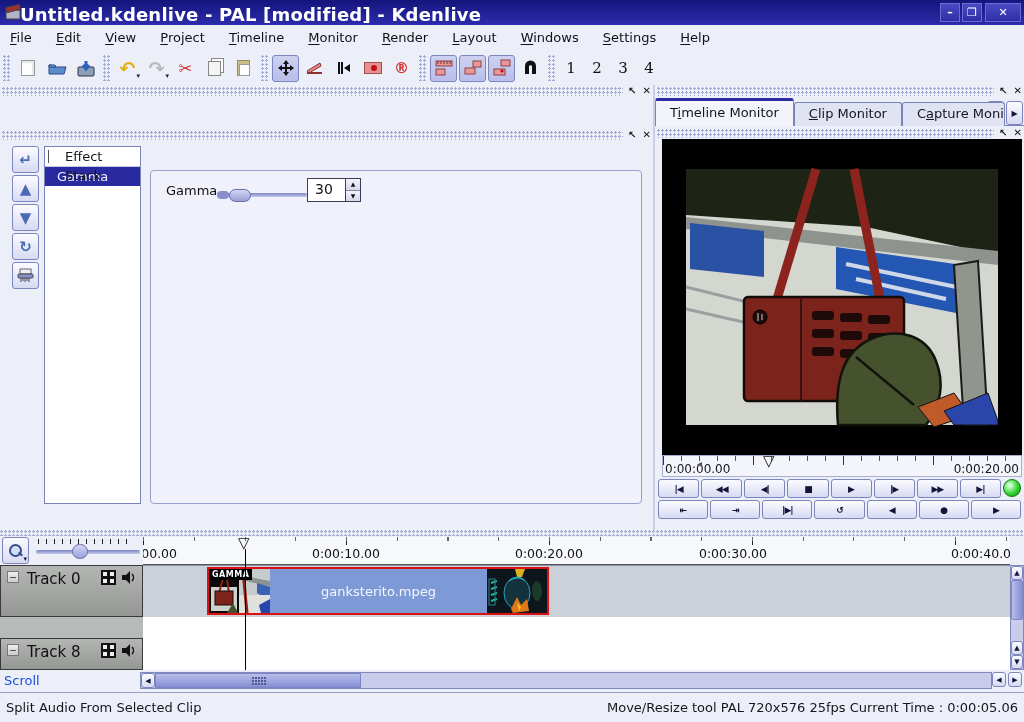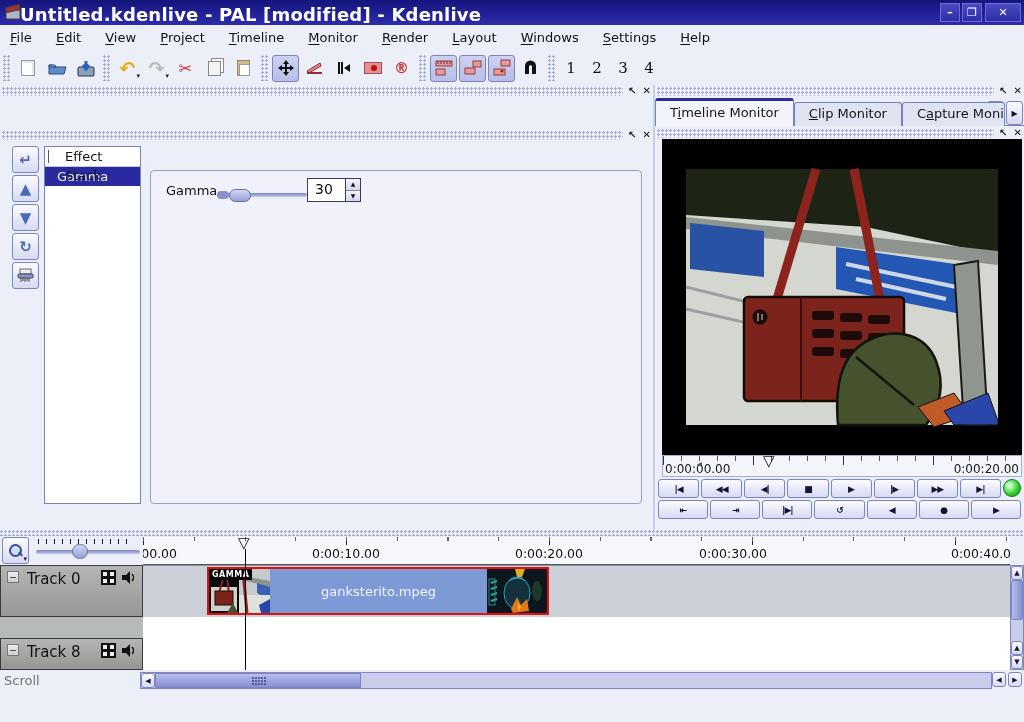--- a/index.html
+++ b/index.html
@@ -484,25 +484,29 @@
 
     <div class="vscroll">
       <div class="sbtn kbtn" style="top:0">▲</div>
       <div class="vthumb"></div>
       <div class="sbtn kbtn" style="top:75px">▲</div>
       <div class="sbtn kbtn" style="top:89px">▼</div>
     </div>
   </div>
 
   <div id="scrollrow">
-    <span style="position:absolute;left:4px;top:3px;color:#737373">Scroll</span>
+    <span style="position:absolute;left:4px;top:3px;color:#1d4ed8">Scroll</span>
     <div class="hscroll">
       <div class="harrow kbtn" style="left:0">◀</div>
       <div class="hthumb">
           <span class="gripdots"></span>
         </div>
     </div>
     <div class="harrow kbtn" style="left:992px;top:2px">◀</div>
     <div class="harrow kbtn" style="left:1008px;top:2px">▶</div>
   </div>
 
+  <div id="statusbar">
+    <span class="ltext">Split Audio From Selected Clip</span>
+    <span class="rtext">Move/Resize tool PAL 720x576 25fps Current Time : 0:00:05.06</span>
+  </div>
 
 </div>
 
 </body></html>

